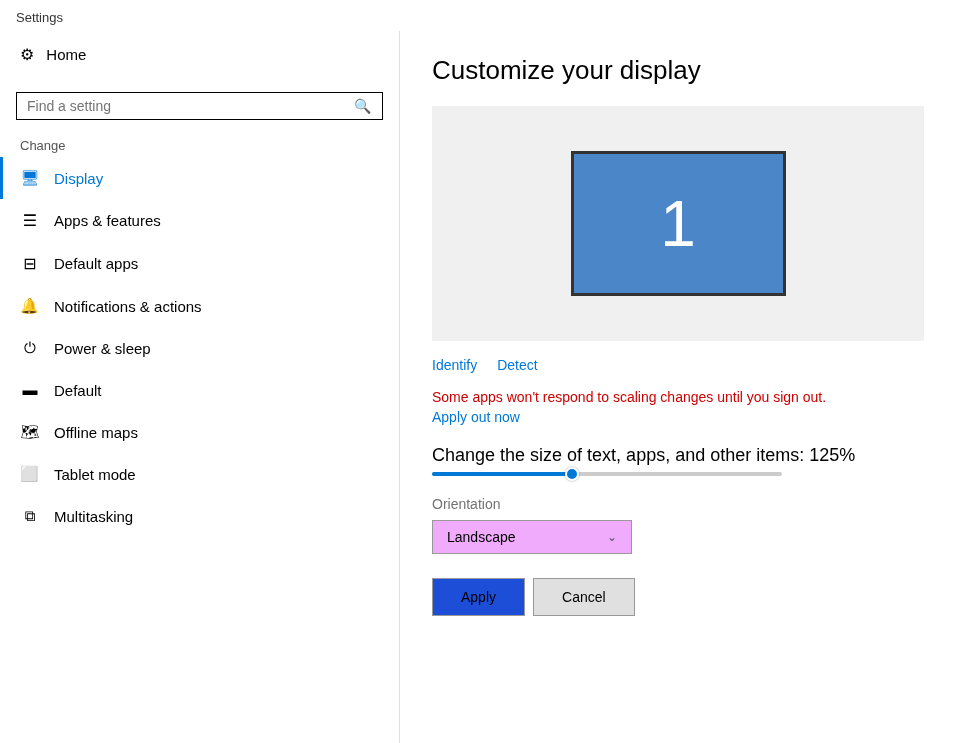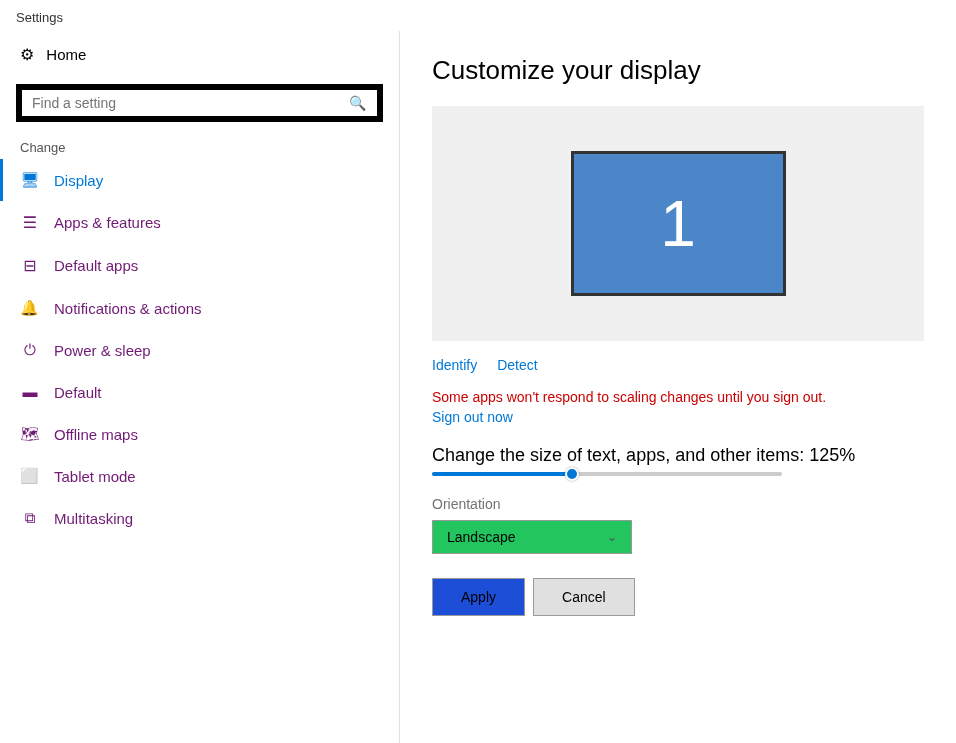--- a/index.html
+++ b/index.html
@@ -42,24 +42,24 @@
       display: flex;
       align-items: center;
       gap: 12px;
       padding: 14px 20px;
       cursor: pointer;
       font-size: 15px;
       color: #000;
     }
 
     .search-box {
-      margin: 6px 16px 12px;
-      display: flex;
-      align-items: center;
-      border: 6px solid #000000;
+      margin: 14px 16px 12px;
+      display: flex;
+      align-items: center;
+      border: 1px solid #000000;
       padding: 5px 10px;
     }
     .search-box input {
       border: none;
       outline: none;
       flex: 1;
       font-size: 14px;
       color: #666;
       background: transparent;
     }
@@ -75,21 +75,21 @@
       font-weight: 400;
     }
 
     .nav-item {
       display: flex;
       align-items: center;
       gap: 14px;
       padding: 12px 20px;
       cursor: pointer;
       font-size: 15px;
-      color: #701a75;
+      color: #000000;
       position: relative;
     }
     .nav-item.active {
       color: #0078d7;
       border-left: 3px solid #0078d7;
       padding-left: 17px;
     }
     .nav-item .icon {
       width: 20px;
       text-align: center;
@@ -212,21 +212,21 @@
     }
 
     .orientation-select {
       display: flex;
       align-items: center;
       justify-content: space-between;
       border: 1px solid #999;
       padding: 8px 14px;
       width: 200px;
       cursor: pointer;
-      background: #22c55e;
+      background: #f0abfc;
       margin-bottom: 24px;
       font-size: 14px;
     }
     .orientation-select .chevron { font-size: 12px; color: #555; }
 
     .button-row {
       display: flex;
       gap: 8px;
     }
 
@@ -340,21 +340,21 @@
         <span class="monitor-number">1</span>
       </div>
     </div>
 
     <div class="display-links">
       <a>Identify</a>
       <a>Detect</a>
     </div>
 
     <div class="warning-text">Some apps won't respond to scaling changes until you sign out.</div>
-    <a class="sign-out-link">Sign out now</a>
+    <a class="sign-out-link">Apply out now</a>
 
     <div class="scale-label">Change the size of text, apps, and other items: 125%</div>
 
     <div class="slider-container">
       <div class="slider-track">
         <div class="slider-fill"></div>
         <div class="slider-thumb"></div>
       </div>
     </div>
 

